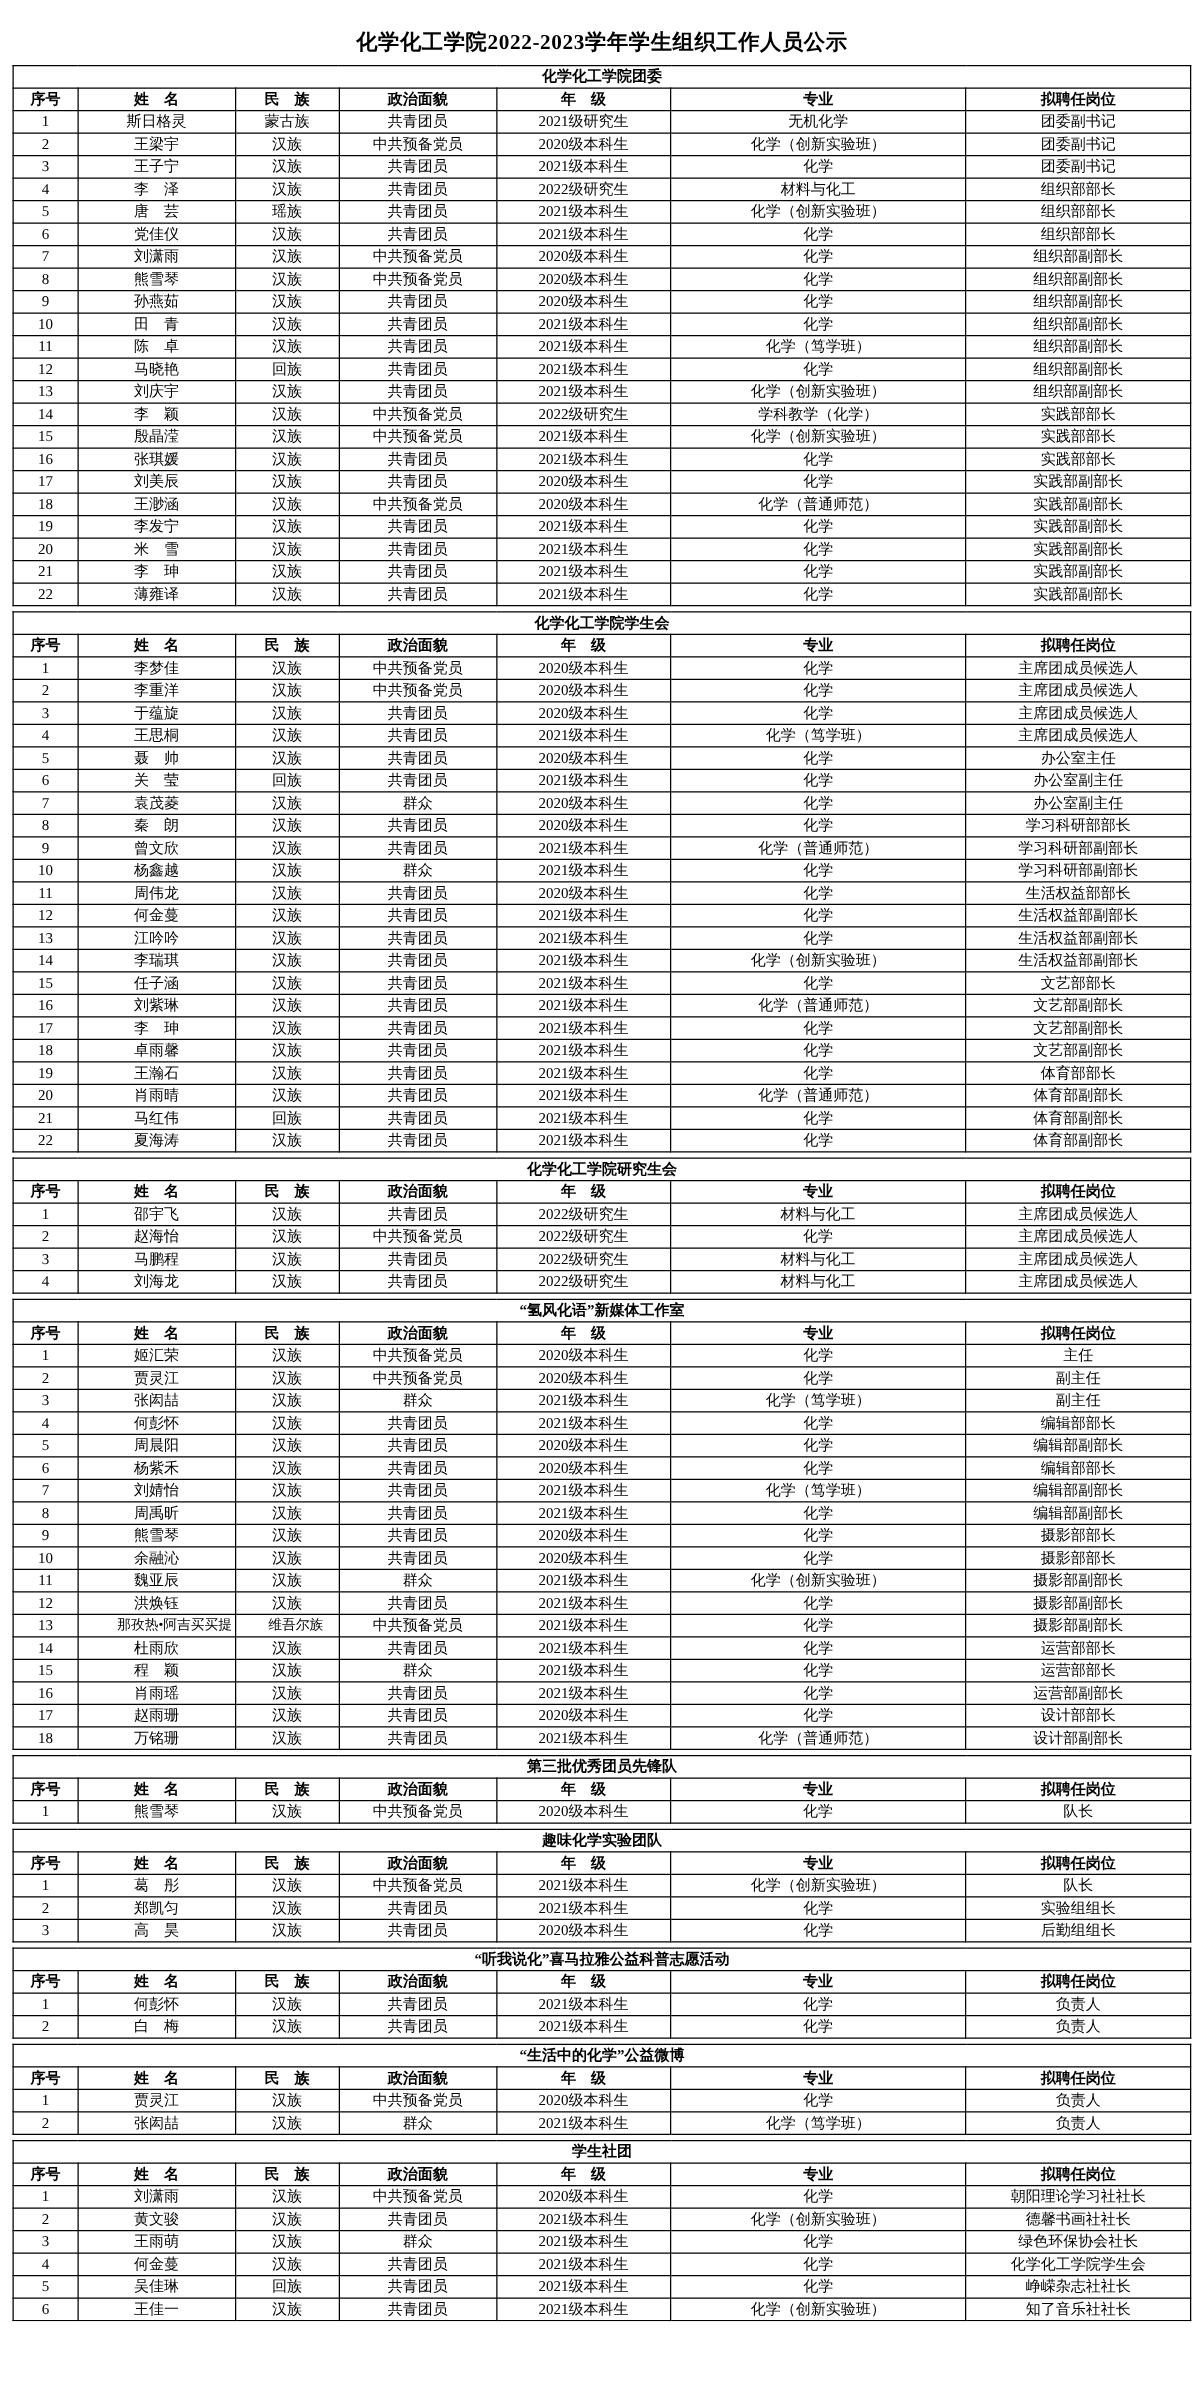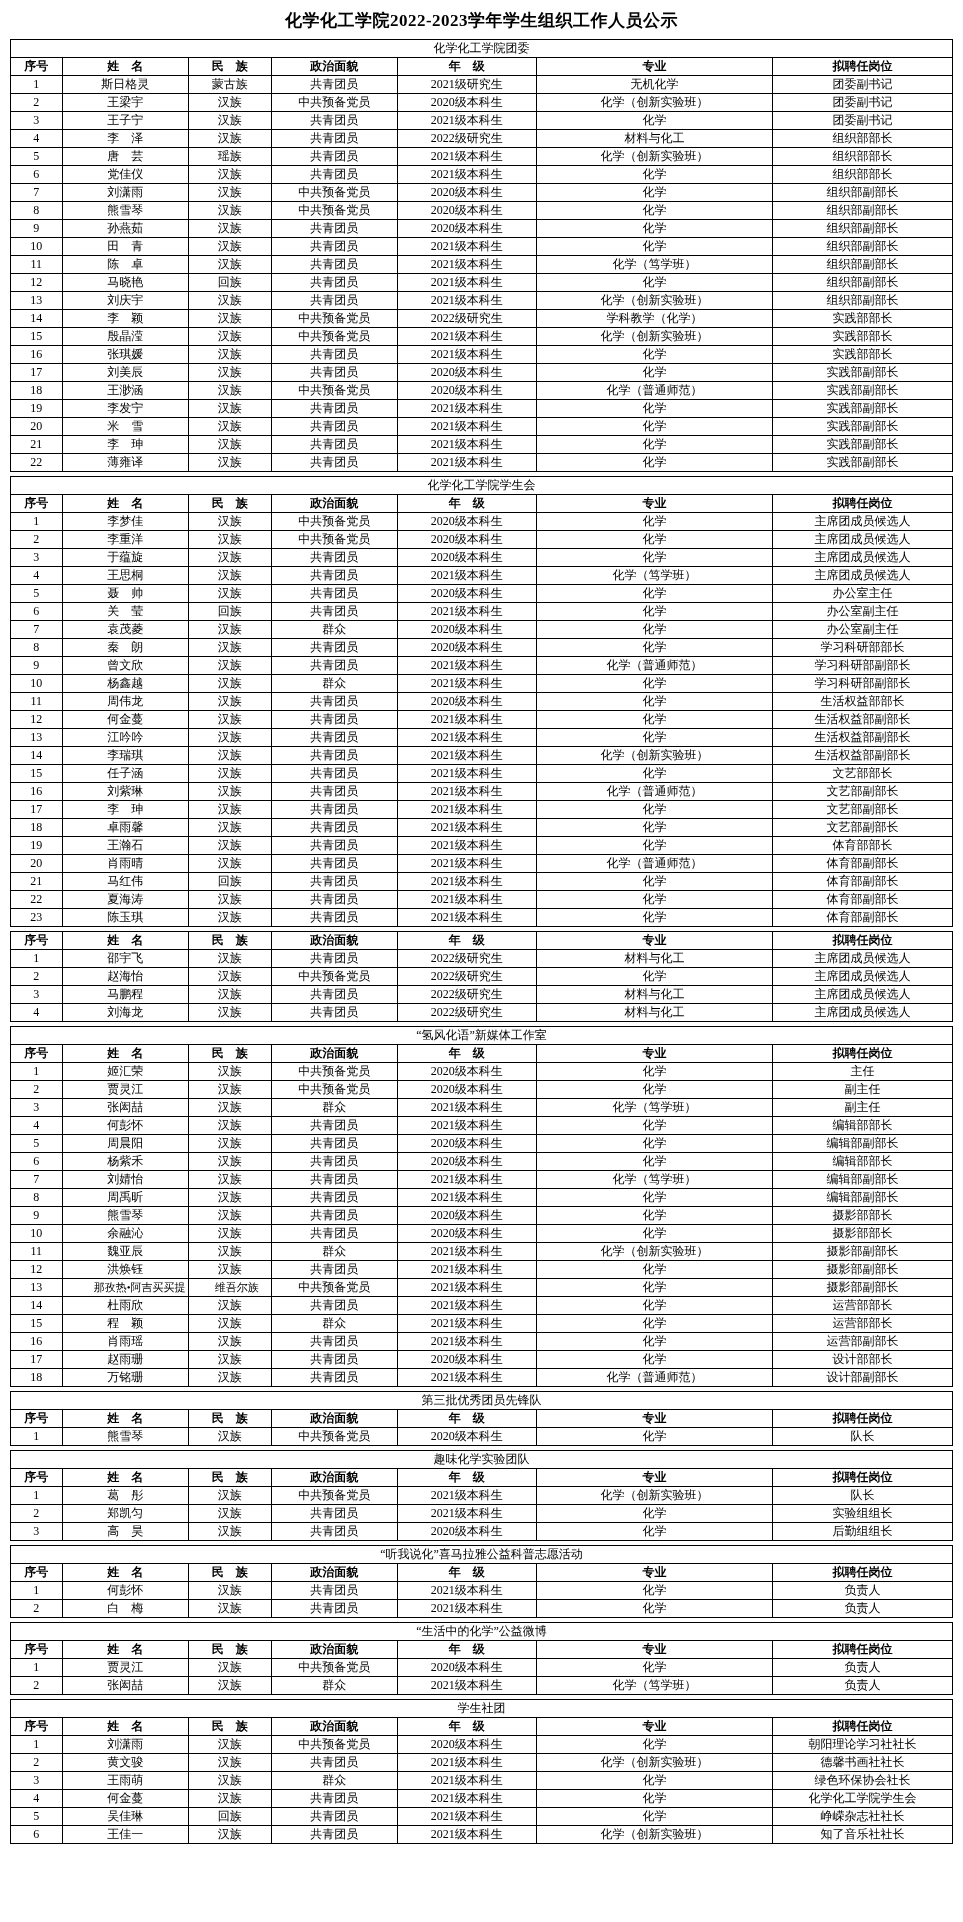--- a/index.html
+++ b/index.html
@@ -7,41 +7,41 @@
     width:963px;
     font-family:"Liberation Serif","DejaVu Serif",serif;
     color:#000;
     -webkit-font-smoothing:antialiased;
   }
   .page{width:963px;padding:0;margin:0;}
   .doc-title{
     text-align:center;
     font-size:17px;
     font-weight:bold;
-    padding:9px 0 7px 0;
+    padding:22px 0 7px 0;
     letter-spacing:0.5px;
   }
   table.tbl{
     border-collapse:collapse;
     width:943px;
     margin:0 10px;
     table-layout:fixed;
   }
   table.tbl td{
     border:1px solid #000;
     font-size:12px;
     text-align:center;
     height:17px;
     line-height:15px;
     padding:0 2px;
     overflow:hidden;
     white-space:nowrap;
   }
   td.section{
-    font-weight:normal;
+    font-weight:bold;
     font-size:13px;
     height:19px;
   }
   td.head{
     font-weight:bold;
     font-size:12.5px;
   }
   .gap{height:4px;}
 </style>
 </head>
@@ -488,43 +488,37 @@
           </tr>
           <tr>
             <td>22</td>
             <td>夏海涛</td>
             <td>汉族</td>
             <td>共青团员</td>
             <td>2021级本科生</td>
             <td>化学</td>
             <td>体育部副部长</td>
           </tr>
-          <tr>
-            <td>23</td>
-            <td>陈玉琪</td>
-            <td>汉族</td>
-            <td>共青团员</td>
-            <td>2021级本科生</td>
-            <td>化学</td>
-            <td>体育部副部长</td>
-          </tr>
         </tbody>
       </table>
       <div class="gap"></div>
       <table class="tbl">
         <colgroup>
           <col style="width: 46px;">
           <col style="width: 112px;">
           <col style="width: 74px;">
           <col style="width: 112px;">
           <col style="width: 124px;">
           <col style="width: 210px;">
           <col style="width: 160px;">
         </colgroup>
         <tbody>
+          <tr>
+            <td colspan="7" class="section">化学化工学院研究生会</td>
+          </tr>
           <tr>
             <td class="head">序号</td>
             <td class="head">姓　名</td>
             <td class="head">民　族</td>
             <td class="head">政治面貌</td>
             <td class="head">年　级</td>
             <td class="head">专业</td>
             <td class="head">拟聘任岗位</td>
           </tr>
           <tr>

